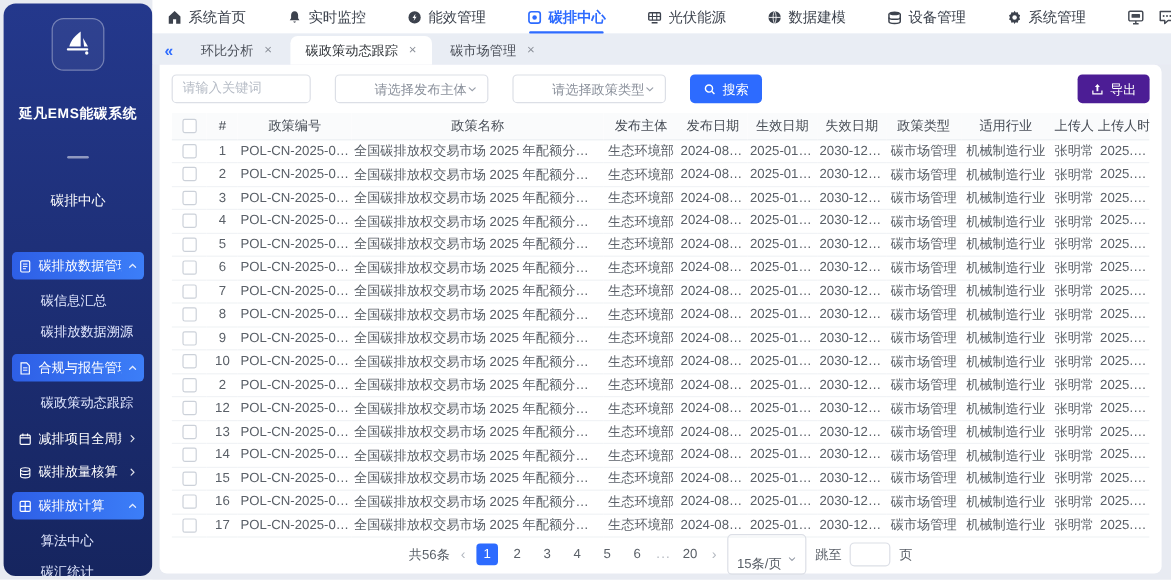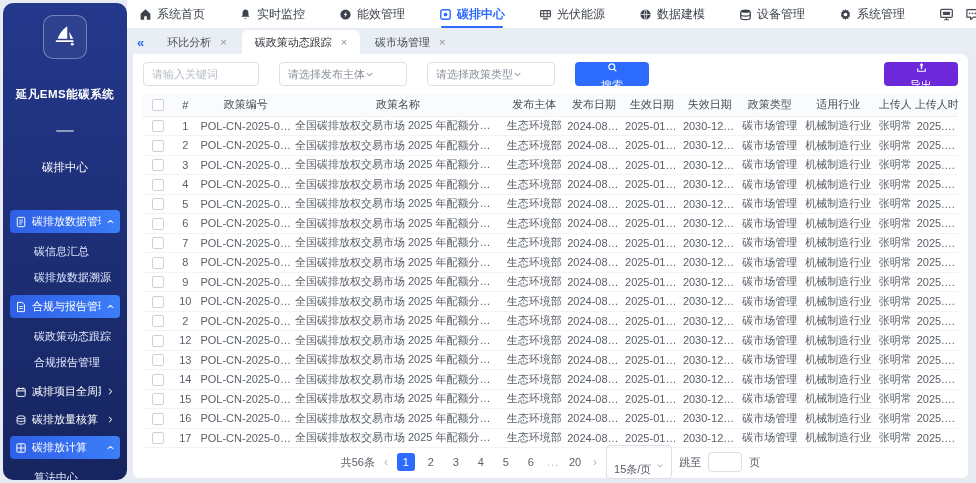--- a/index.html
+++ b/index.html
@@ -73,33 +73,32 @@
   
   .filters { display: flex; align-items: center; gap: 20px; margin-bottom: 8px; flex-shrink: 0; }
   .text-input {
     width: 116px; height: 24px; border: 1px solid #dcdfe6; border-radius: 4px;
     padding: 0 8px; font-size: 11px; color: #333; outline: none;
     font-family: "Liberation Sans", "DejaVu Sans", sans-serif;
   }
   .text-input::placeholder { color: #b6bcc6; }
   .select {
     width: 128px; height: 24px; border: 1px solid #dcdfe6; border-radius: 4px;
-    display: flex; align-items: center; justify-content: flex-start;
+    display: flex; align-items: center; justify-content: flex-end;
     padding: 0 8px; font-size: 11px; color: #8a909b; cursor: pointer; background: #fff;
   }
   .select .chev { width: 9px; height: 9px; color: #9aa0ab; }
   .btn {
-    height: 24px; border: none; border-radius: 4px; padding: 0 26px;
+    height: 24px; border: none; border-radius: 4px; padding: 0 11px;
     display: flex; align-items: center; gap: 5px; font-size: 11px; color: #fff; cursor: pointer;
     font-family: "Liberation Sans", "DejaVu Sans", sans-serif;
-    flex-direction: column;
   }
   .btn .icon { width: 11px; height: 11px; }
   .btn-search { background: #2d6bff; }
-  .btn-export { background: #6d28d9; margin-left: auto; }
+  .btn-export { background: #4c1d95; margin-left: auto; }
 
   
   .table-wrap { flex: 1; min-height: 0; overflow: hidden; }
   table { width: 100%; border-collapse: collapse; table-layout: fixed; font-size: 11px; color: #5a6068; }
   thead th {
     height: 22px; font-weight: normal; color: #474d56; background: #fafbfc;
     border-bottom: 1px solid #eceff3; text-align: center; white-space: nowrap; overflow: hidden;
   }
   tbody td {
     height: 19.5px; border-bottom: 1px solid #f1f3f6; text-align: center;
@@ -172,21 +171,20 @@
             </svg>
           </span>
           <span class="lbl">合规与报告管理</span>
           <span class="icon chev">
             <svg viewBox="0 0 16 16" fill="currentColor">
               <path d="m3.6 10.2 4.4-4.2 4.4 4.2" fill="none" stroke="currentColor" stroke-width="1.8" stroke-linecap="round"></path>
             </svg>
           </span>
         </div>
         <div class="sub">碳政策动态跟踪</div>
-        <div class="sub">合规报告管理</div>
         <div class="group">
           <span class="icon ">
             <svg viewBox="0 0 16 16" fill="currentColor">
               <rect x="2.4" y="3.4" width="11.2" height="10.4" rx="1.2" fill="none" stroke="currentColor" stroke-width="1.3"></rect>
               <path d="M2.4 6.6h11.2M5.4 1.8v3M10.6 1.8v3" stroke="currentColor" stroke-width="1.3" fill="none"></path>
             </svg>
           </span>
           <span class="lbl">减排项目全周期</span>
           <span class="icon chev">
             <svg viewBox="0 0 16 16" fill="currentColor">

